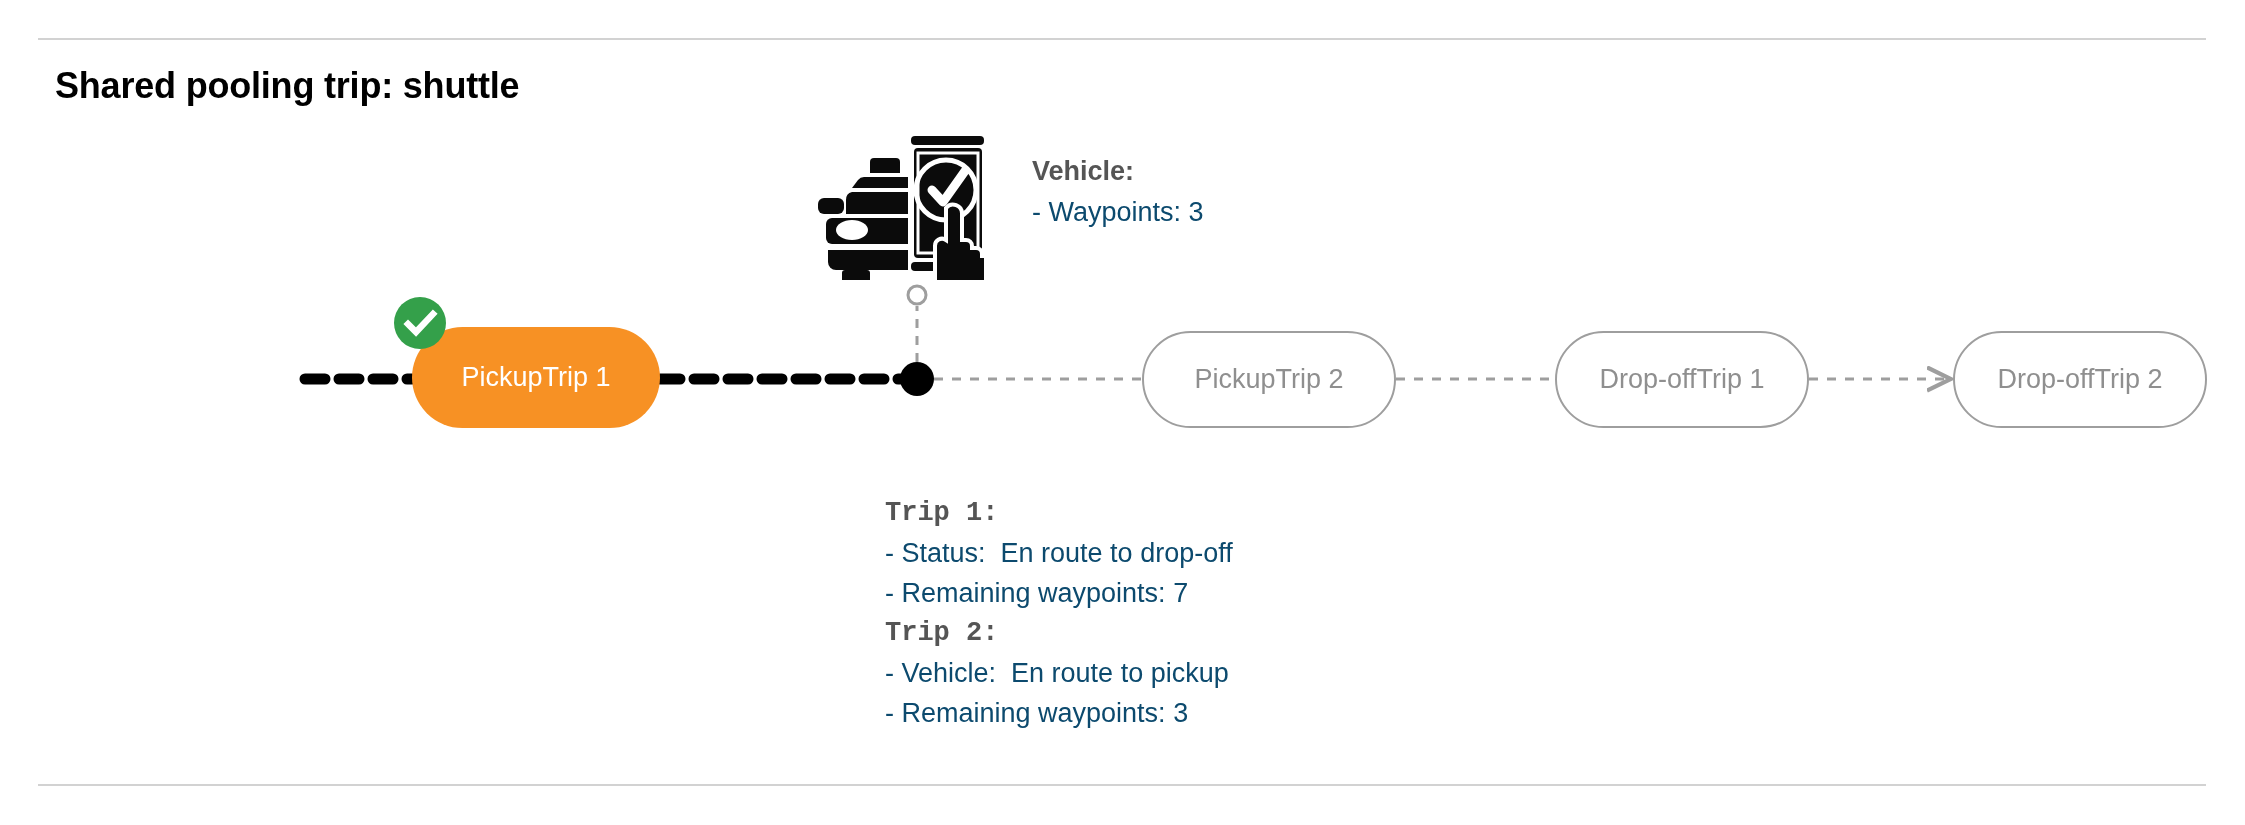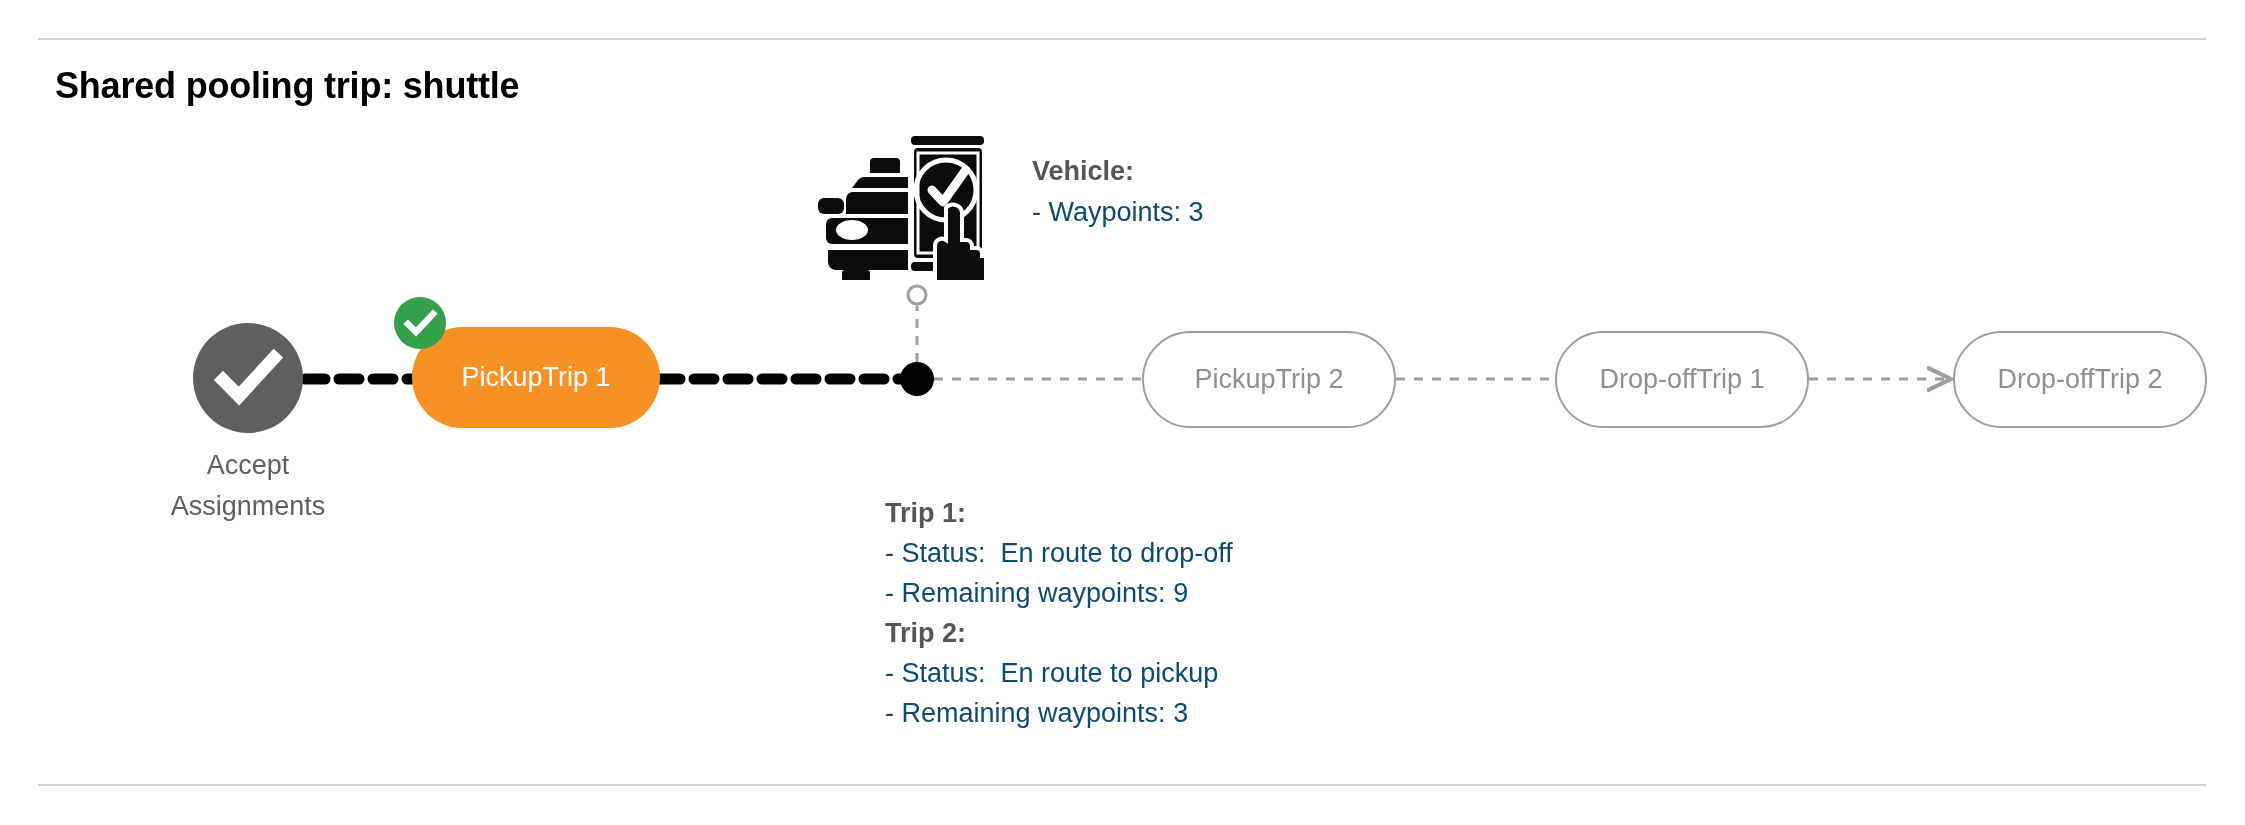--- a/index.html
+++ b/index.html
@@ -153,21 +153,21 @@
     left: 885px;
     top: 493px;
     width: 700px;
   }
   .trips-info .row {
     font-size: 27px;
     line-height: 40px;
     color: #0c4a6e;
     white-space: pre;
   }
-  .trips-info .row.heading { font-weight: 700; color: #555555; }
+  .trips-info .row.heading { font-weight: 700; color: #555555; font-family: Liberation Mono, monospace; }
 </style>
 </head>
 <body>
 
 <div id="stage">
 
   <div class="divider top"></div>
   <div class="divider bottom"></div>
 
   <div class="page-title">Shared pooling trip: shuttle</div>
@@ -188,31 +188,20 @@
     <line x1="917" y1="362" x2="917" y2="306" stroke="#9e9e9e" stroke-width="3" stroke-dasharray="9 8"></line>
     <circle cx="917" cy="295" r="9" fill="none" stroke="#9e9e9e" stroke-width="3"></circle>
 
     <line x1="934" y1="379" x2="1142" y2="379" stroke="#9e9e9e" stroke-width="3" stroke-dasharray="9 9"></line>
 
     <line x1="1396" y1="379" x2="1555" y2="379" stroke="#9e9e9e" stroke-width="3" stroke-dasharray="9 9"></line>
 
     <line x1="1809" y1="379" x2="1948" y2="379" stroke="#9e9e9e" stroke-width="3" stroke-dasharray="9 9" marker-end="url(#arrowGray)"></line>
   </svg>
 
-  <div class="accept-node">
-    <div class="accept-circle">
-      <svg width="110" height="110" viewBox="0 0 110 110" xmlns="http://www.w3.org/2000/svg">
-        <path d="M30 57 L46 73 L81 35" fill="none" stroke="#ffffff" stroke-width="13" stroke-linecap="square" stroke-linejoin="miter"></path>
-      </svg>
-    </div>
-    <div class="accept-label">
-      <div>Accept</div>
-      <div>Assignments</div>
-    </div>
-  </div>
 
   <div class="pill active" id="pill-pickup-1">
     <div class="pill-line">Pickup</div>
     <div class="pill-line">Trip 1</div>
   </div>
 
   <div class="badge-check">
     <svg width="52" height="52" viewBox="0 0 52 52" xmlns="http://www.w3.org/2000/svg">
       <path d="M14 27 L22 35 L39 17" fill="none" stroke="#ffffff" stroke-width="6.5" stroke-linecap="square" stroke-linejoin="miter"></path>
     </svg>
@@ -270,19 +259,19 @@
   </div>
 
   <div class="vehicle-info">
     <div class="row heading">Vehicle:</div>
     <div class="row">- Waypoints: 3</div>
   </div>
 
   <div class="trips-info">
     <div class="row heading">Trip 1:</div>
     <div class="row">- Status:  En route to drop-off</div>
-    <div class="row">- Remaining waypoints: 9</div>
+    <div class="row">- Remaining waypoints: 7</div>
     <div class="row heading">Trip 2:</div>
-    <div class="row">- Status:  En route to pickup</div>
+    <div class="row">- Vehicle:  En route to pickup</div>
     <div class="row">- Remaining waypoints: 3</div>
   </div>
 
 </div>
 
 </body></html>

